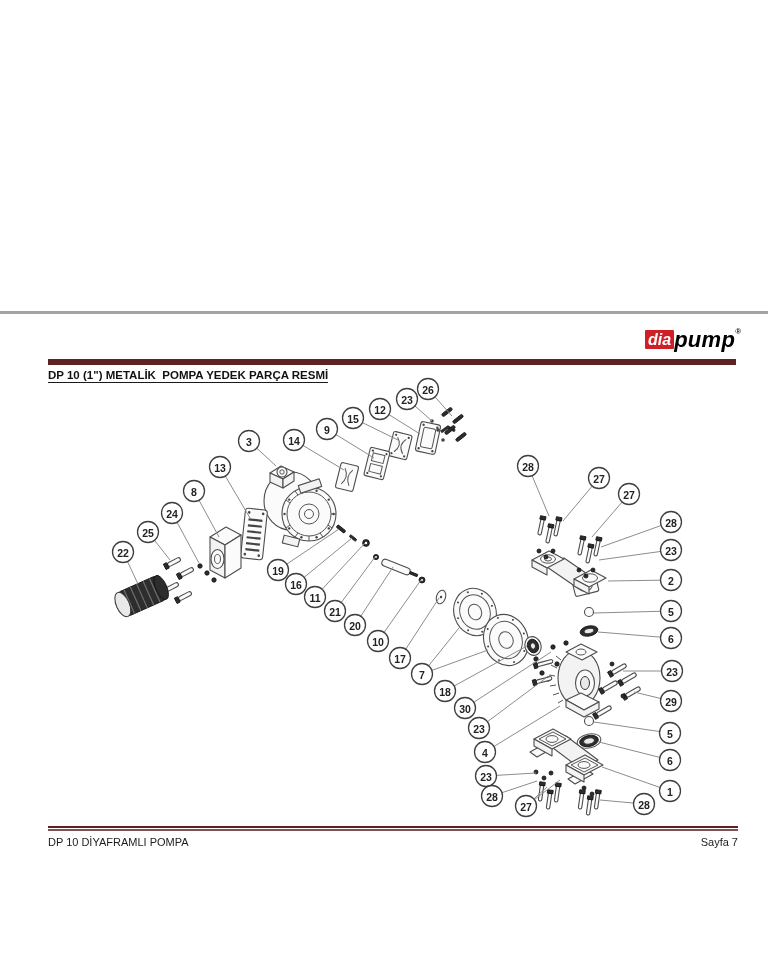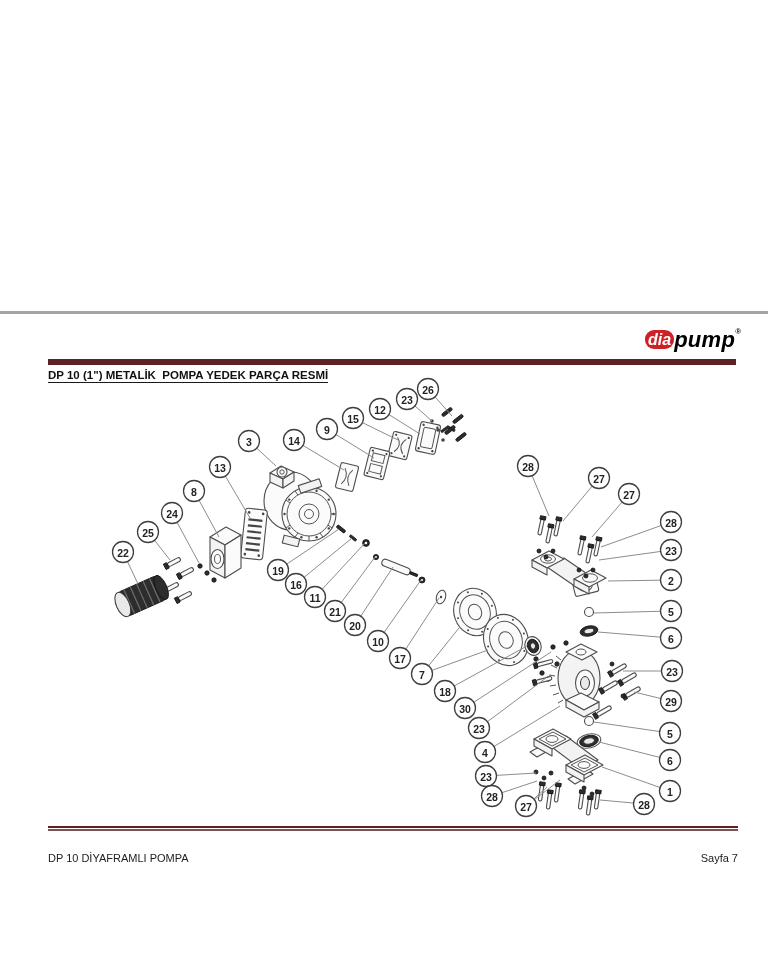--- a/index.html
+++ b/index.html
@@ -2,31 +2,31 @@
 <html><head>
 <meta charset="utf-8">
 <style>
   html,body{margin:0;padding:0;background:#fff;}
   .page{position:relative;width:768px;height:960px;background:#ffffff;overflow:hidden;
         font-family:"Liberation Sans","DejaVu Sans",sans-serif;}
   .page-separator{position:absolute;left:0;top:311px;width:768px;height:3px;}
   .doc-title{position:absolute;left:48px;top:336px;font-size:15.5px;font-weight:500;
              color:#2a2a2a;letter-spacing:.2px;white-space:pre;}
   .logo{position:absolute;left:645px;top:330px;display:flex;align-items:flex-start;font-style:italic;font-weight:bold;}
-  .logo-dia{display:inline-block;color:#fff;font-size:16px;line-height:19px;padding:0 3px;border-radius:9px;}
+  .logo-dia{display:inline-block;color:#fff;font-size:16px;line-height:19px;padding:0 3px;border-radius:1px;}
   .logo-pump{color:#000000;font-size:22px;line-height:19px;letter-spacing:.3px;}
   .logo-reg{color:#141414;font-size:8px;font-style:normal;line-height:8px;margin-top:-2px;}
   .title-rule{position:absolute;left:48px;top:359px;width:688px;height:6px;}
   .subtitle{position:absolute;left:48px;top:369px;font-size:11.5px;font-weight:bold;color:#111;
             border-bottom:1.5px solid #1a1a1a;padding-bottom:1px;white-space:pre;}
   .diagram-svg{position:absolute;left:0;top:0;width:768px;height:960px;}
   .footer-rule-a{position:absolute;left:48px;top:826px;width:690px;height:2px;}
   .footer-rule-b{position:absolute;left:48px;top:829px;width:690px;height:2px;}
   .footer-row{position:absolute;left:48px;top:836px;width:690px;display:flex;
-              justify-content:space-between;font-size:11px;color:#1c1c1c;margin-top:16px;}
+              justify-content:space-between;font-size:11px;color:#1c1c1c;}
   
   .p{stroke:#4d4d4d;stroke-width:1.1;fill:#fbfbfb;stroke-linejoin:round;}
   .pf{stroke:#4d4d4d;stroke-width:1.1;fill:#f3f3f3;stroke-linejoin:round;}
   .dk{stroke:#111;stroke-width:.8;fill:#2d2d2d;}
   .lt{stroke:#333;stroke-width:1;fill:#e9e9e9;}
   .ln{stroke:#555;stroke-width:1;fill:none;}
   .dot{fill:#444;stroke:none;}
   .rib{stroke:#555;stroke-width:1;}
   .slot{stroke:#444;stroke-width:2.2;}
   #callout-layer line{stroke:#8c8c8c;stroke-width:1;}

